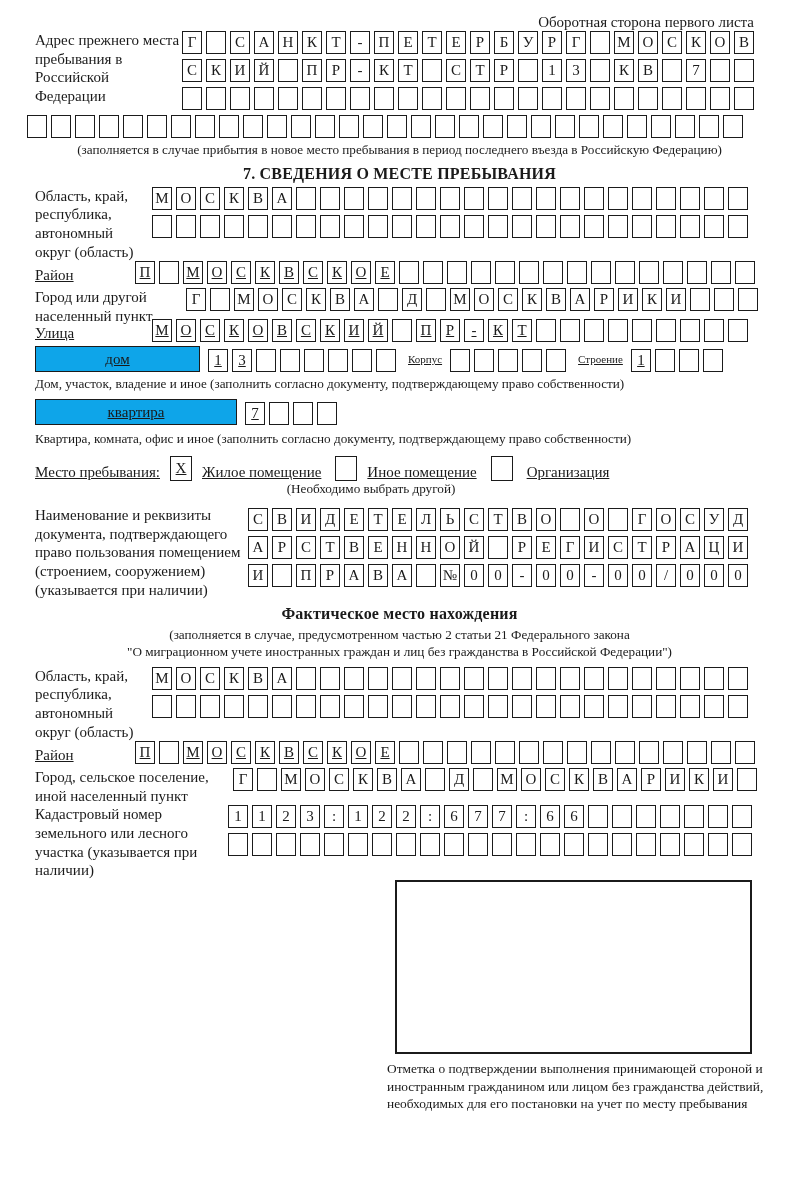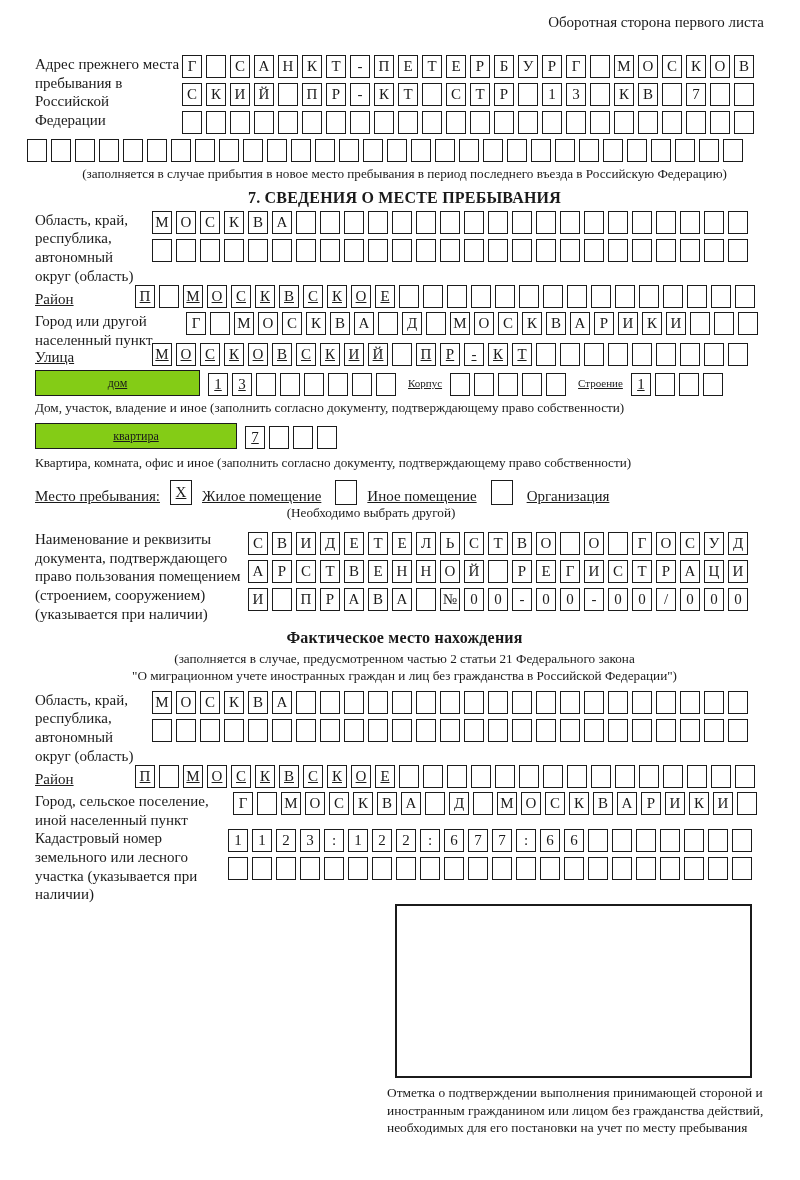--- a/index.html
+++ b/index.html
@@ -1,36 +1,36 @@
 <!DOCTYPE html>
 <html><head>
 <meta charset="utf-8">
 <style>
   html,body{margin:0;padding:0;background:#fff;}
   body{width:800px;height:1180px;font-family:"Liberation Serif","DejaVu Serif",serif;color:#1a1a1a;}
-  .page{position:relative;box-sizing:border-box;width:800px;height:1180px;padding:10px 26px 0 35px;overflow:hidden;background:#fff;}
+  .page{position:relative;box-sizing:border-box;width:800px;height:1180px;padding:10px 36px 0 35px;overflow:hidden;background:#fff;}
   .hdr{text-align:right;font-size:15px;padding:4px 10px 0 0;}
   .frow{display:flex;align-items:flex-start;}
   .frow.vcenter{align-items:flex-end;text-decoration:underline;}
   .lbl{font-size:15px;line-height:1.24;flex:none;}
   .w147{width:147px;} .w117{width:117px;} .w100{width:100px;} .w151{width:151px;}
   .w213{width:213px;} .w198{width:198px;} .w193{width:193px;}
   .boxcol>.boxrow{margin-bottom:5px;}
   .boxrow{display:flex;flex-wrap:nowrap;flex:none;}
   .cb{flex:none;box-sizing:border-box;width:20px;height:23px;border:1.7px solid #1b1b1b;margin-right:4px;display:flex;align-items:center;justify-content:center;font-size:15px;line-height:1;background:#fff;}
   .cap{font-size:13.2px;line-height:1.28;}
   .center{text-align:center;}
   .title{font-weight:bold;font-size:16px;text-align:center;letter-spacing:.2px;}
-  .widebox{box-sizing:border-box;flex:none;border:1.7px solid #1b1b1b;height:26px;display:flex;align-items:center;justify-content:center;font-size:12px;background:#84cc16;}
+  .widebox{box-sizing:border-box;flex:none;border:1.7px solid #1b1b1b;height:26px;display:flex;align-items:center;justify-content:center;font-size:15px;background:#0ea5e9;}
   .wb165{width:165px;} .wb202{width:202px;}
   .hgap8{width:8px;flex:none;} .hgap10{width:10px;flex:none;} .hgap14{width:14px;flex:none;}
   .slbl{font-size:11px;flex:none;line-height:26px;}
   .chk{width:22px;height:25px;margin-right:0;}
   .mt4{margin-top:4px;} .mt6{margin-top:6px;} .mt8{margin-top:8px;}
-  .mt24{margin-top:24px;} .mtm6{margin-top:-6px;}
+  .mt24{} .mtm6{margin-top:-6px;}
   .fullrow{margin-left:-8px;}
   .note-center{margin-left:205px;width:262px;text-align:center;}
   .stamp{box-sizing:border-box;border:2px solid #1b1b1b;width:357px;height:174px;margin-left:360px;background:#fff;}
   .stampcap{margin-left:352px;width:382px;font-size:13.4px;line-height:1.33;}
   .padtopboxes{padding-top:2px;}
 </style>
 </head>
 <body>
 
 <div class="page">

